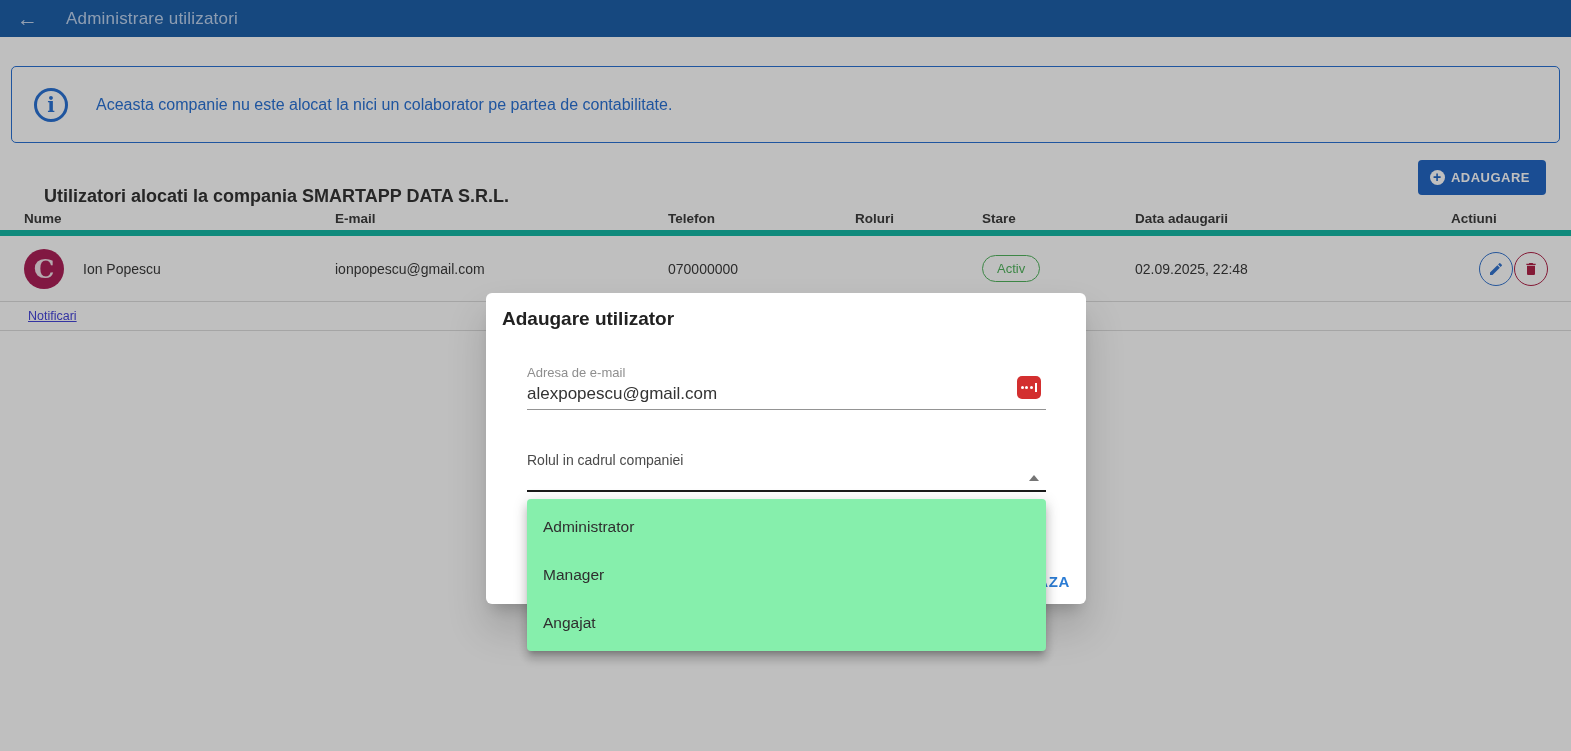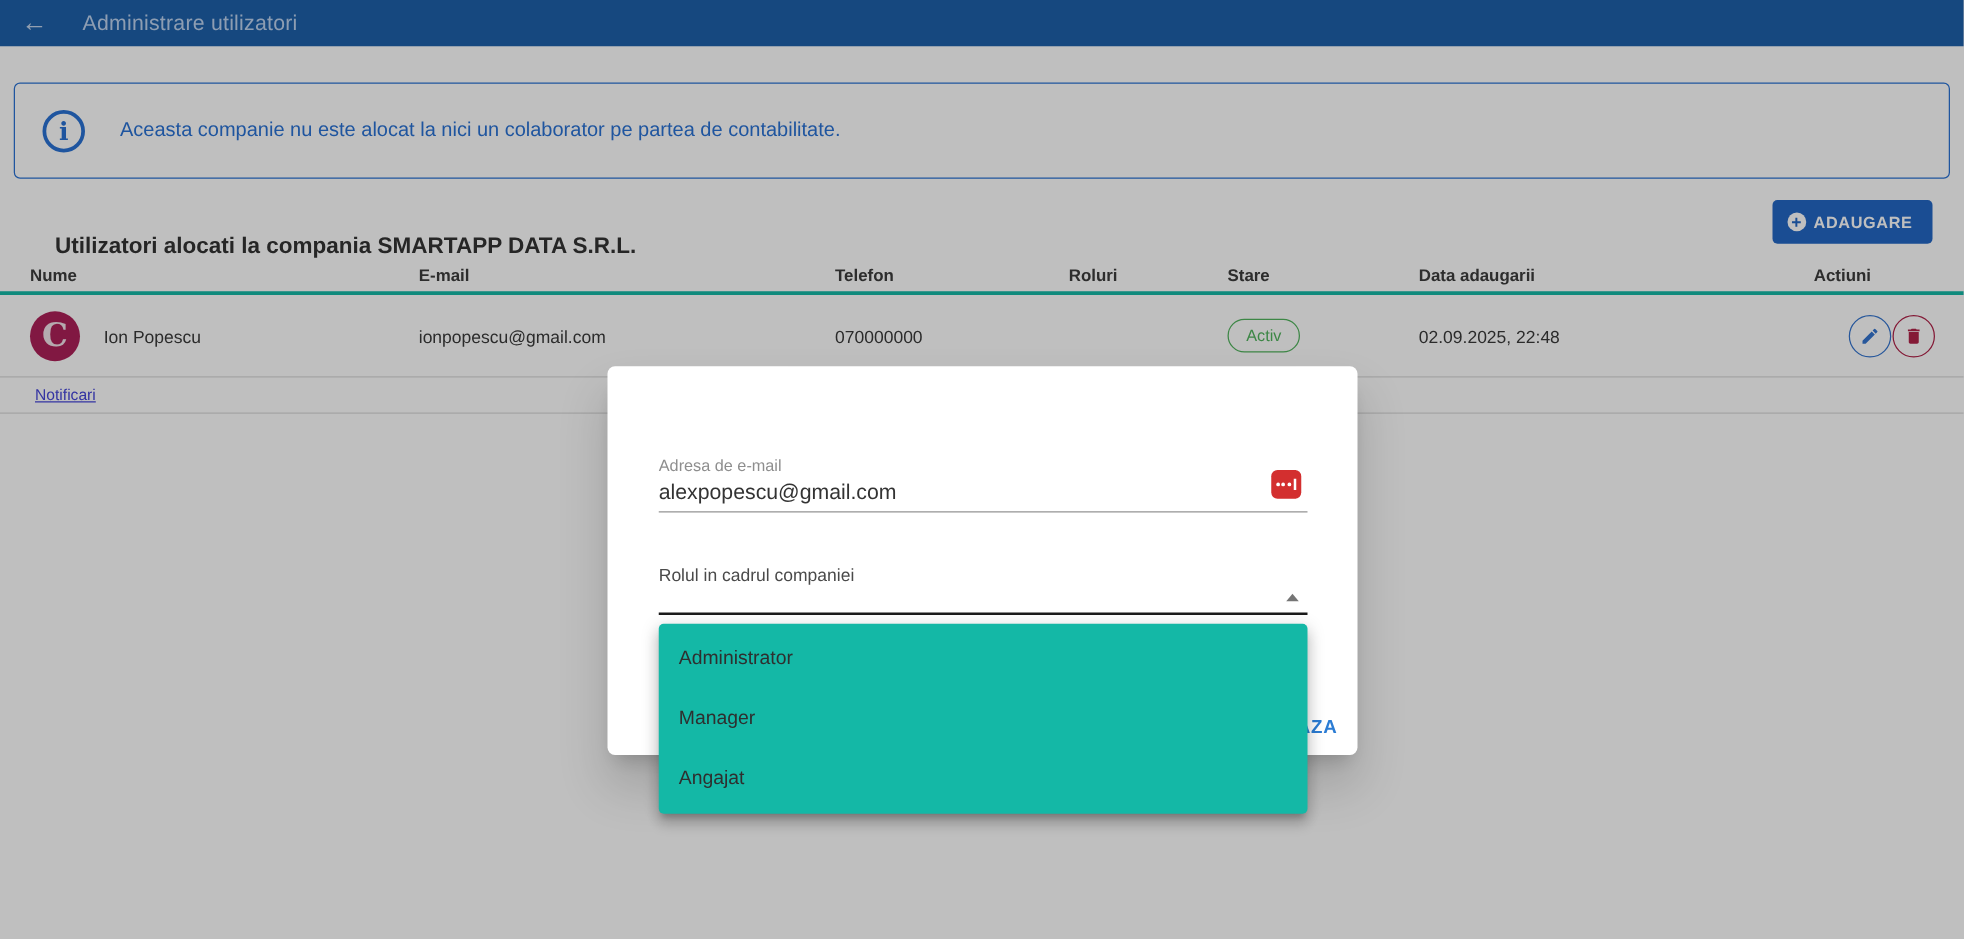--- a/index.html
+++ b/index.html
@@ -24,21 +24,21 @@
   .section-title { font-size:18px; font-weight:700; color:#333; margin-left:24px; }
   .add-btn { position:absolute; right:25px; top:10px; height:35px; padding:0 16px 0 12px;
              background:#2367c5; border:none; border-radius:4px; color:#fff; font-size:13px;
              font-weight:700; letter-spacing:.5px; display:flex; align-items:center; gap:6px;
              cursor:pointer; font-family:"Liberation Sans", sans-serif; }
   .plus-circle { width:15px; height:15px; background:#fff; border-radius:50%; color:#2367c5;
                  font-size:14px; font-weight:800; line-height:14px; text-align:center; }
 
   
   .grid { display:grid; grid-template-columns:335px 333px 187px 127px 153px 1fr 120px; align-items:center; }
-  .thead { height:29px; border-bottom:3px solid #14b8a6; }
+  .thead { height:29px; border-bottom:6px solid #14b8a6; }
   .th { font-size:13.5px; font-weight:700; color:#3c3c3c; }
   .th:first-child { padding-left:24px; }
   .th:last-child { text-align:left; padding-right:23px; }
   .trow { height:66px; border-bottom:1px solid #dcdcdc; }
   .td { font-size:14px; color:#3a3a3a; }
   .cell-name { display:flex; align-items:center; padding-left:24px; gap:19px; }
   .avatar { width:40px; height:40px; border-radius:50%; background:#ad2158; color:#f2e3ea;
             display:flex; align-items:center; justify-content:center; font-family:"DejaVu Serif", serif;
             font-weight:700; font-size:26px; }
   .status-pill { display:inline-block; border:1px solid #52b45e; color:#52b45e; border-radius:15px;
@@ -74,21 +74,21 @@
   .role-label { position:absolute; left:41px; top:159px; font-size:14px; color:#4a4a4a;text-align:right; }
   .select-arrow { position:absolute; left:543px; top:182px; width:0; height:0;
                   border-left:5px solid transparent; border-right:5px solid transparent;
                   border-bottom:6px solid #757575; cursor:pointer; }
   .select-underline { position:absolute; left:41px; top:197px; width:519px; height:2px; background:#1a1a1a; }
   .partial-action { position:absolute; right:16px; top:280px; color:#2b7cd4; font-size:15px;
                     font-weight:700; letter-spacing:.6px; cursor:pointer; background:none; border:none;
                     font-family:"Liberation Sans", sans-serif; }
 
   
-  .menu { position:absolute; left:527px; top:499px; width:519px; height:152px; background:#14b8a6;
+  .menu { position:absolute; left:527px; top:499px; width:519px; height:152px; background:#86efac;
           border-radius:4px; z-index:30; padding:4px 0;
           box-shadow:0 5px 5px -3px rgba(0,0,0,.2), 0 8px 10px 1px rgba(0,0,0,.14), 0 3px 14px 2px rgba(0,0,0,.12); }
   .menu-item { height:48px; display:flex; align-items:center; padding-left:16px; font-size:15.5px;
                color:#2f2f2f; cursor:pointer; }
 </style>
 </head>
 <body>
 
 <div class="topbar">
   <span class="back-arrow">←</span>
@@ -144,20 +144,21 @@
   </span>
 </div>
 
 <div class="note-row">
   <a class="note-link">Notificari</a>
 </div>
 
 <div class="backdrop"></div>
 
 <div class="modal">
+  <div class="modal-title">Adaugare utilizator</div>
 
   <span class="field-label-sm">Adresa de e-mail</span>
   <input class="email-input" type="text" value="alexpopescu@gmail.com" style="">
   <span class="email-underline"></span>
   <span class="autofill-icon">
     <i></i>
       <i></i>
       <i></i>
       <b></b>
   </span>

